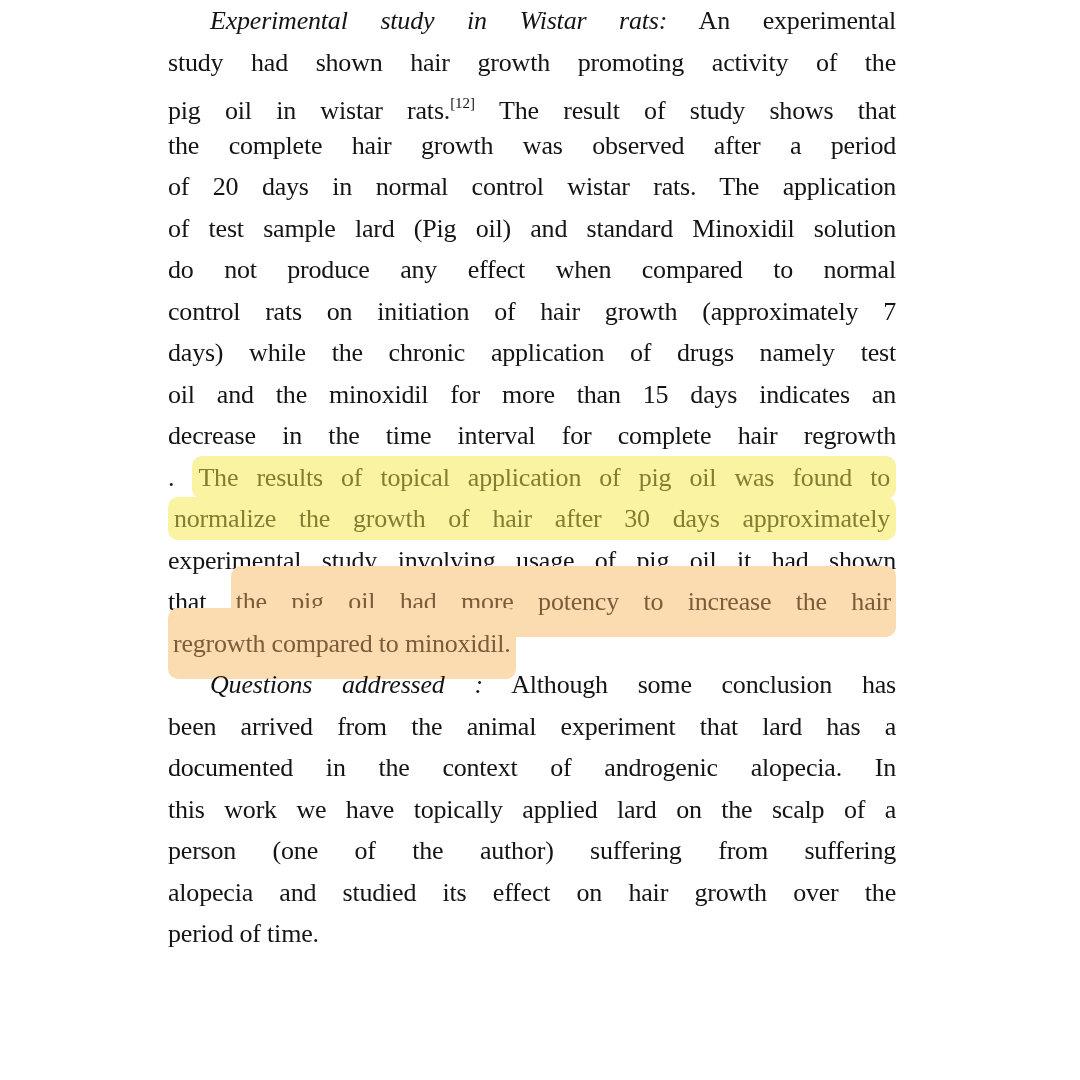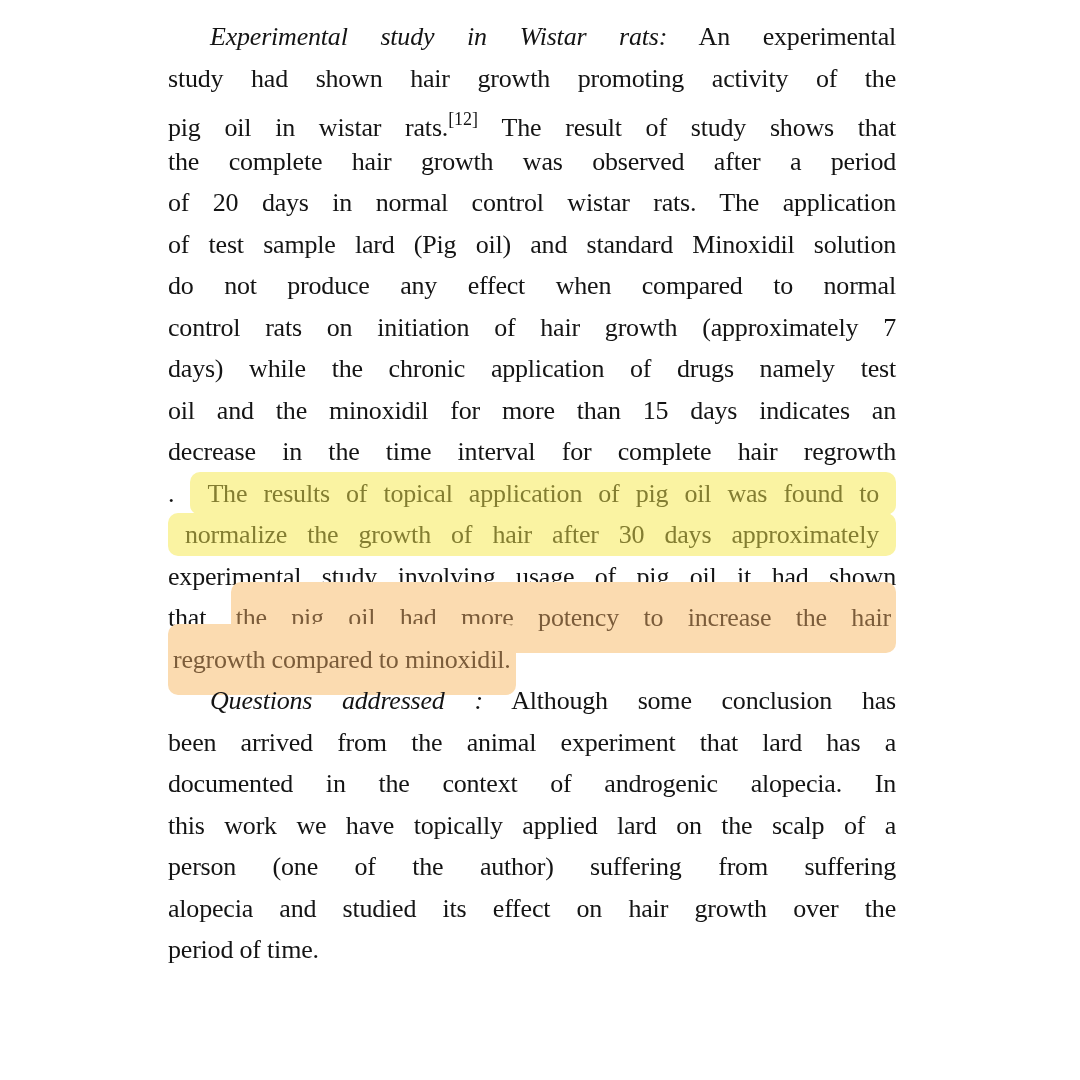--- a/index.html
+++ b/index.html
@@ -11,21 +11,21 @@
     position: relative;
     width: 1080px;
     height: 1080px;
     background: #ffffff;
     overflow: hidden;
     font-family: "Liberation Serif", "DejaVu Serif", serif;
   }
   .text-column {
     position: absolute;
     left: 168px;
-    top: 16px;
+    top: 0;
     width: 728px;
     font-family: Liberation Serif, serif;
   }
   .line {
     display: block;
     height: 41.5px;
     line-height: 41.5px;
     font-size: 26px;
     letter-spacing: -0.2px;
     color: var(--ink, #141414);
@@ -38,29 +38,29 @@
   }
   .line.indent {
     text-indent: 42px;
   }
   .seg-normal { color: var(--ink, #141414); }
   .seg-italic {
     font-style: italic;
     color: var(--ink, #141414);
   }
   .seg-sup {
-    font-size: 18px;
+    font-size: 15px;
     vertical-align: 11px;
     letter-spacing: 0;
     color: var(--ink, #141414);
   }
   .seg-hl-yellow {
     background: var(--yellow-bg, #faf3a2);
     color: var(--yellow-text, #837d31);
-    padding: 7px 17px;
+    padding: 7px 6px;
     border-radius: 10px;
   }
   .seg-hl-orange {
     background: var(--orange-bg, #fbdbb0);
     color: var(--orange-text, #7b5c3a);
     padding: 21px 5px;
     border-radius: 10px;
   }
 </style>
 </head>

